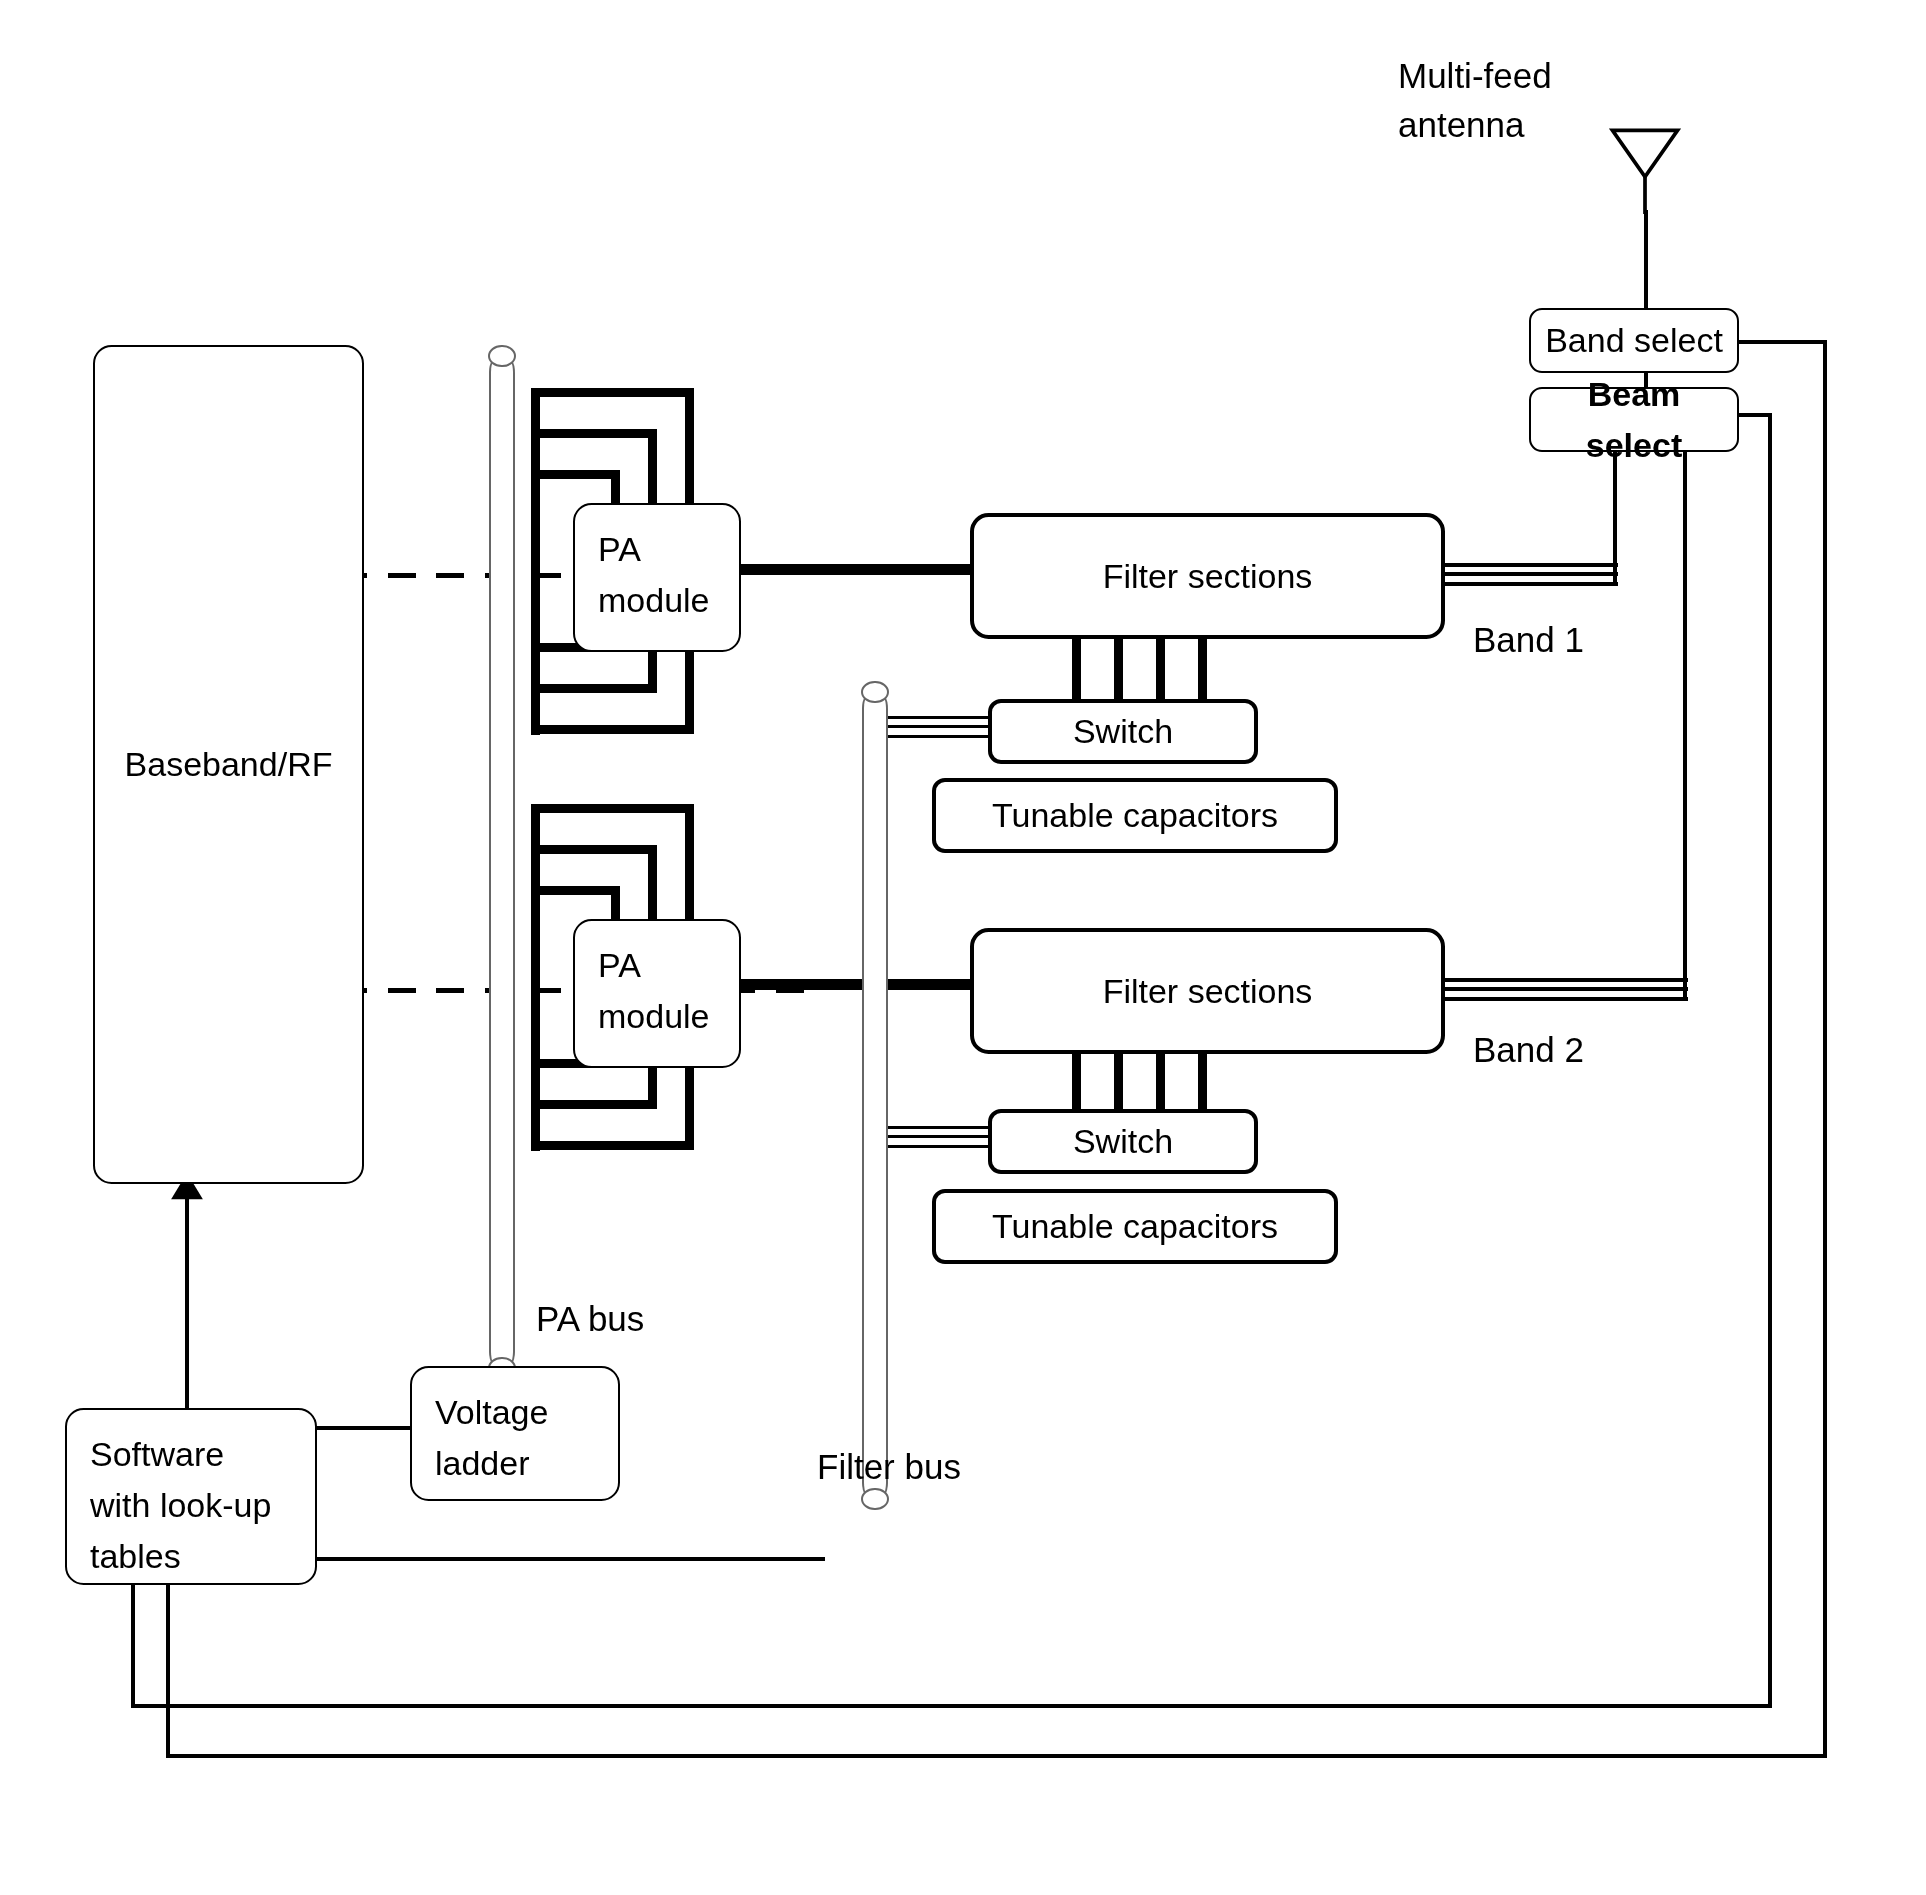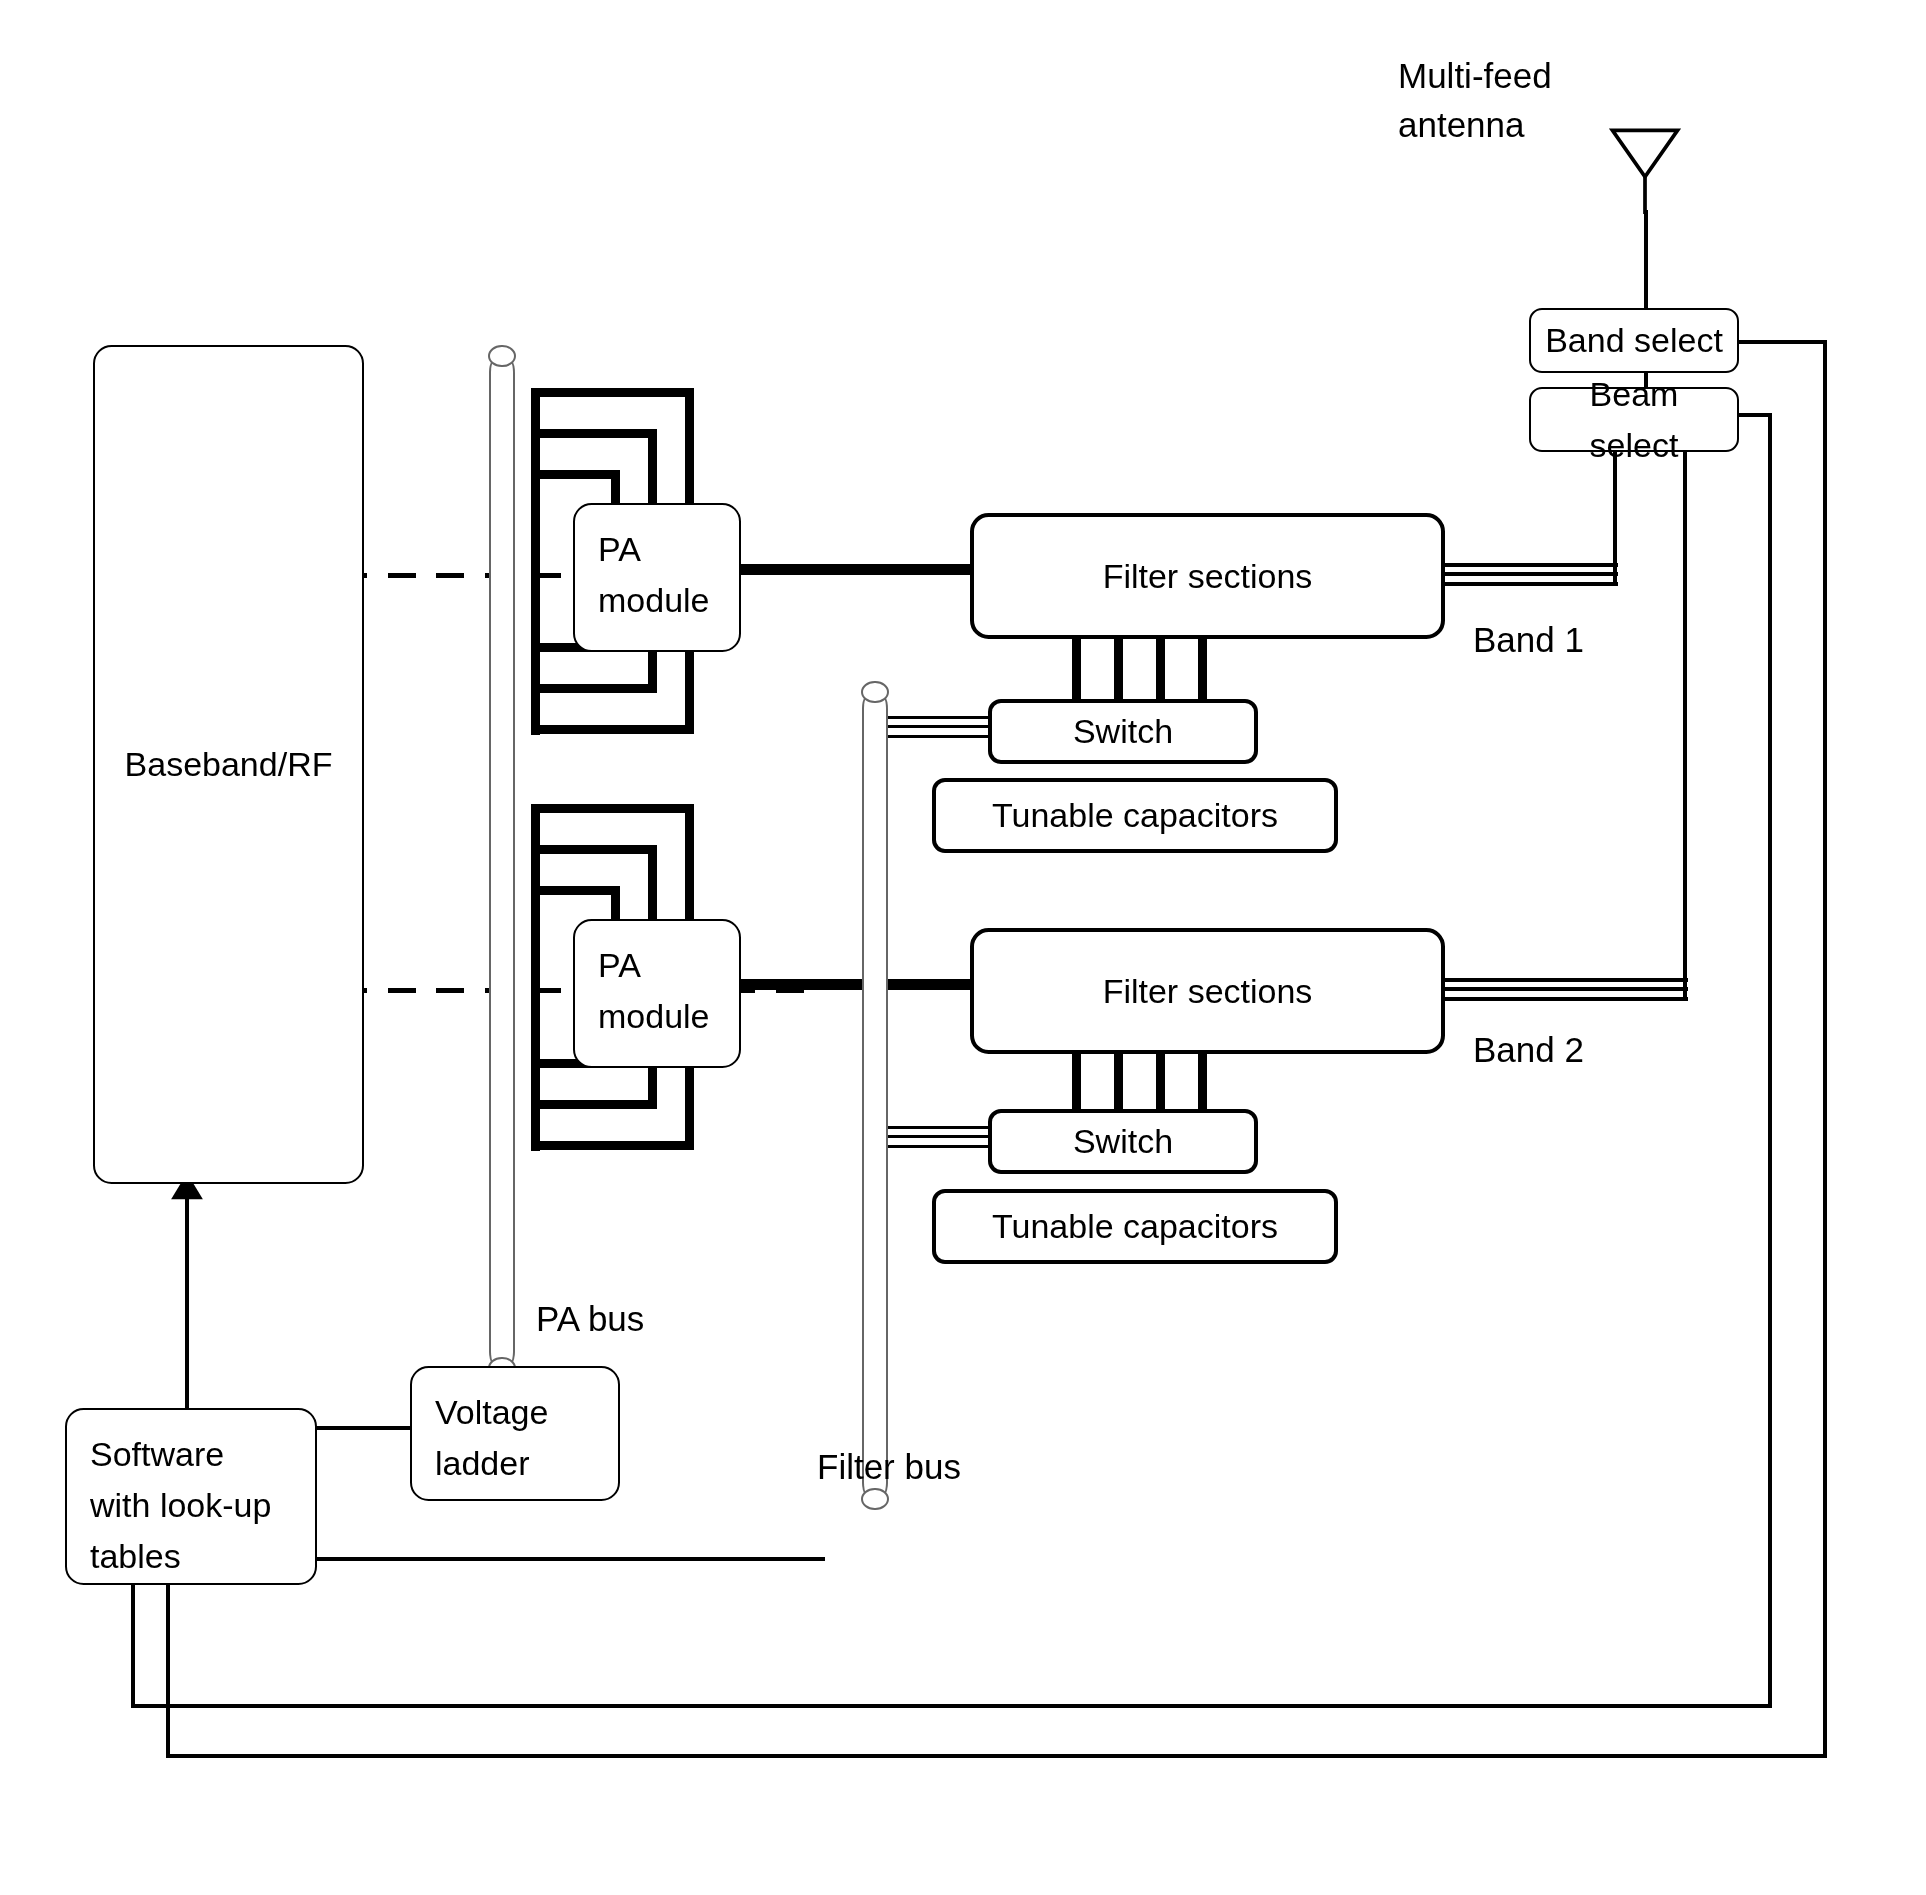--- a/index.html
+++ b/index.html
@@ -230,21 +230,21 @@
   </div>
 
   <div class="block thick center" style="left:932px; top:1189px; width:406px; height:75px; border-radius:13px;">
     <span>Tunable capacitors</span>
   </div>
 
   <div class="block center" style="left:1529px; top:308px; width:210px; height:65px; border-radius:13px;">
     <span>Band select</span>
   </div>
 
-  <div class="block center" style="left:1529px; top:387px; width:210px; height:65px; border-radius:13px;">
+  <div class="block center" style="left:1529px; top:387px; width:210px; height:65px; border-radius:13px;font-weight:bold;">
     <span>Beam select</span>
   </div>
 
   <div class="block" style="left:65px; top:1408px; width:252px; height:177px;">
     <span style="display:block; width:100%;">Software with look-up tables</span>
   </div>
 
   <div class="block" style="left:410px; top:1366px; width:210px; height:135px;">
     <span>Voltage ladder</span>
   </div>

